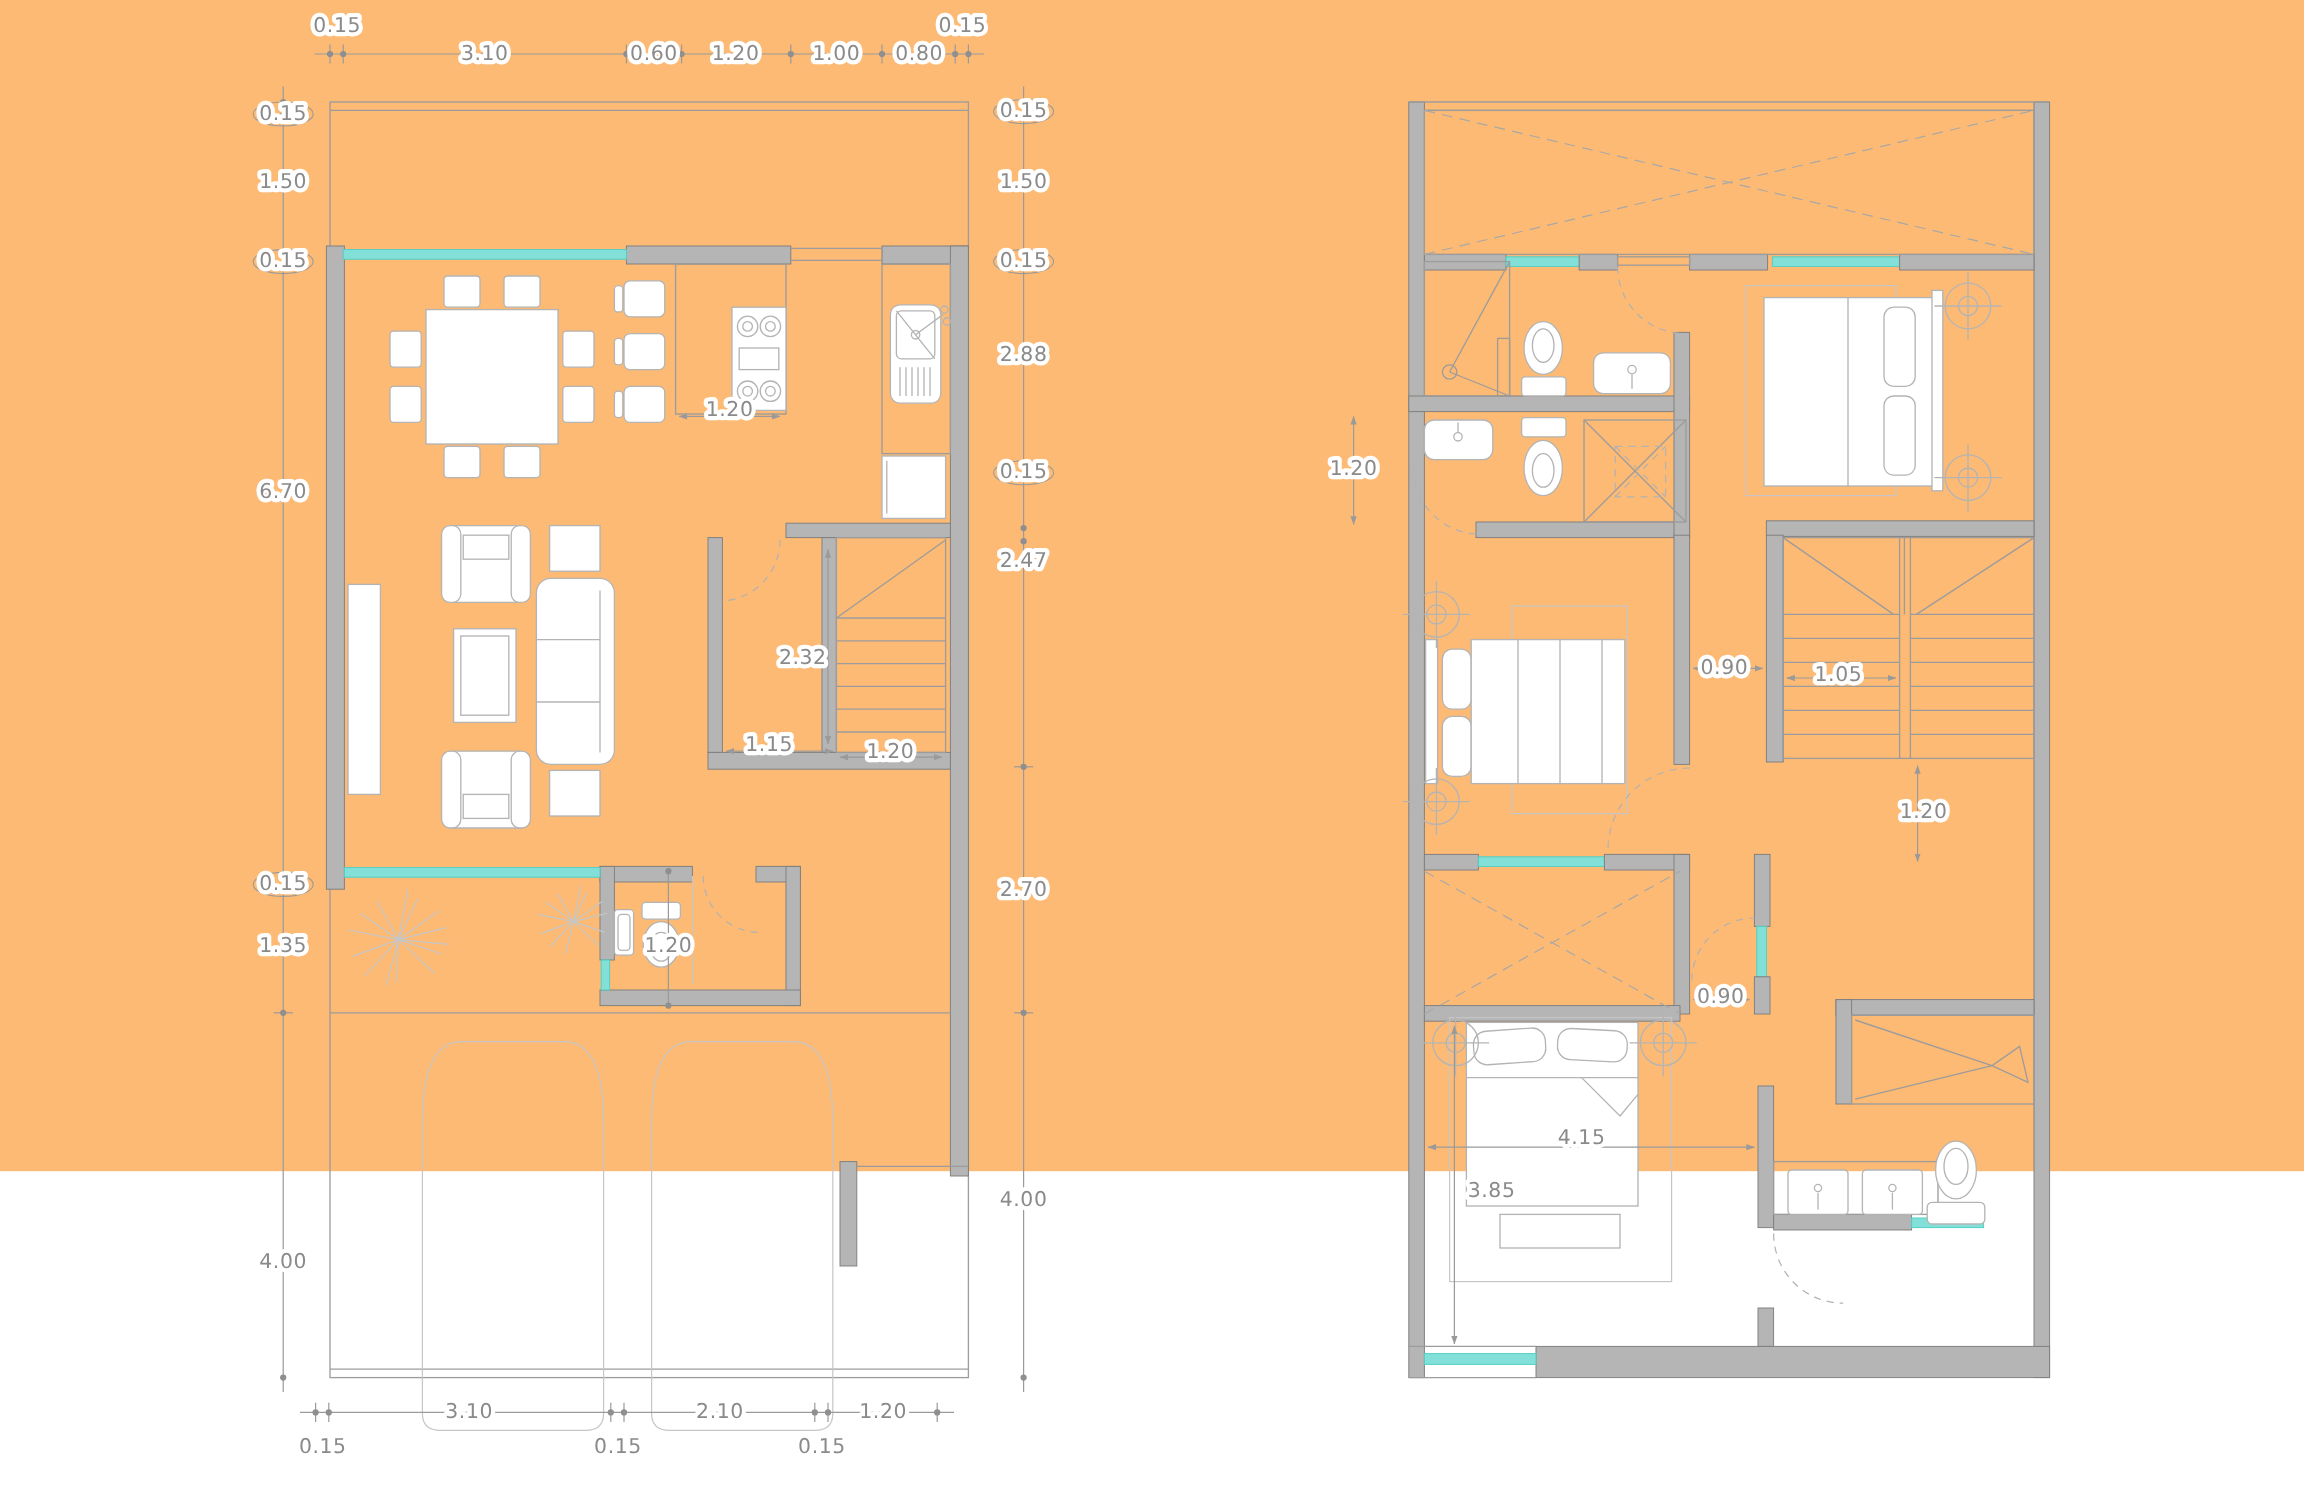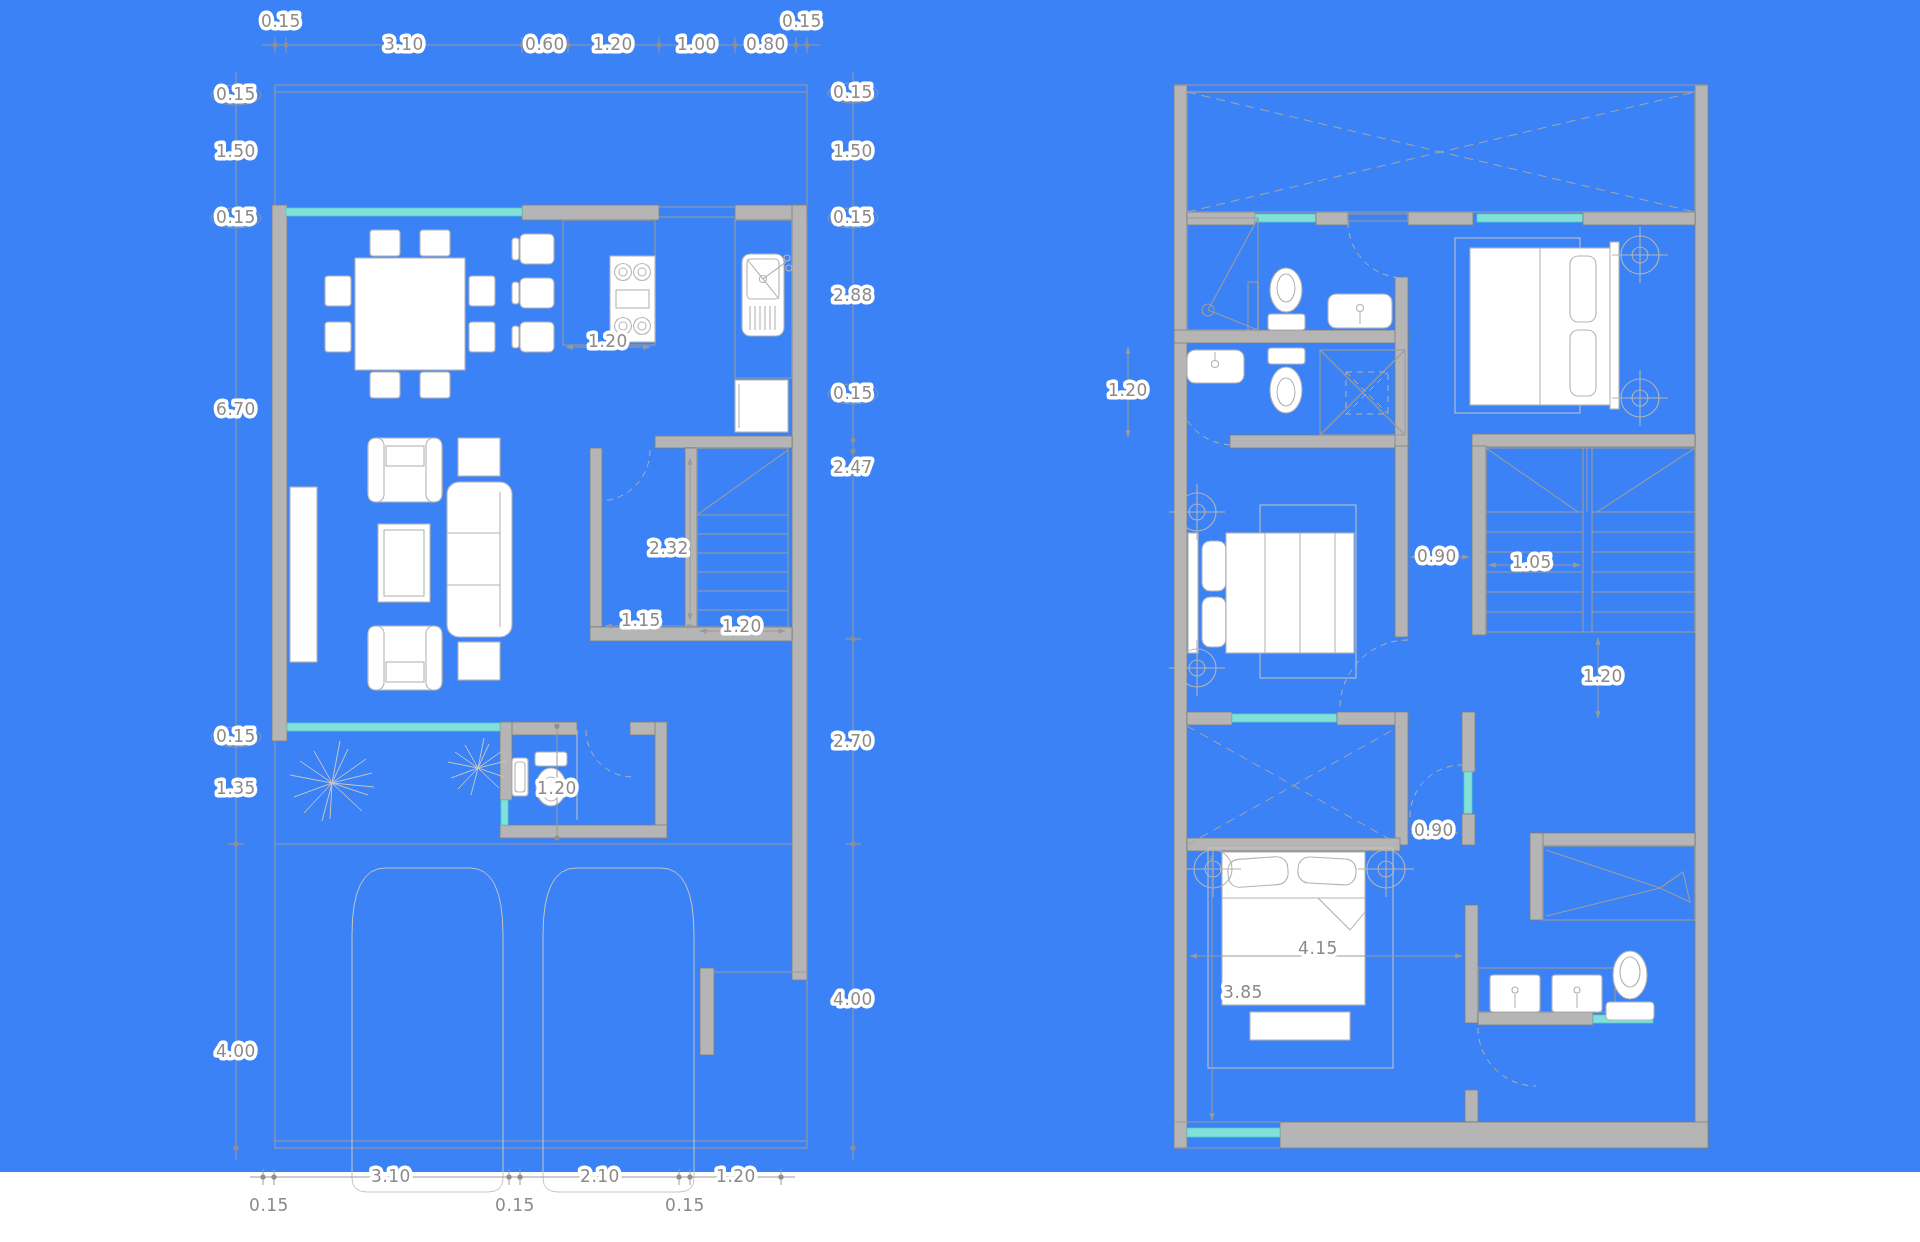--- a/index.html
+++ b/index.html
@@ -1,17 +1,17 @@
 <!DOCTYPE html>
 <html><head>
 <meta charset="utf-8">
 <style>
   html,body{margin:0;padding:0;background:#ffffff;width:1920px;height:1242px;overflow:hidden;
     font-family:"DejaVu Sans", sans-serif;}
-  #stage{width:1920px;height:1172px;position:relative;background:#3b82f6;}
+  #stage{width:1920px;height:976px;position:relative;background:#fdba74;}
   svg{display:block}
   .wall{fill:#b5b5b5;stroke:#7f7f7f;stroke-width:.8}
   .thin{stroke:#9c9c9c;fill:none;stroke-width:1.1}
   .lite{stroke:#c6c6c6;fill:none;stroke-width:1}
   .furn{fill:#ffffff;stroke:#b4b4b4;stroke-width:1.1}
   .fline{stroke:#b4b4b4;fill:none;stroke-width:1.1}
   .win{fill:#83e0d9;stroke:#4fcfc6;stroke-width:.8}
   .dim{stroke:#9a9a9a;stroke-width:1;fill:none}
   .dash{stroke:#a8a8a8;stroke-width:1;fill:none;stroke-dasharray:9 6}
   .darc{stroke:#b2b2b2;stroke-width:1;fill:none;stroke-dasharray:6 5}

